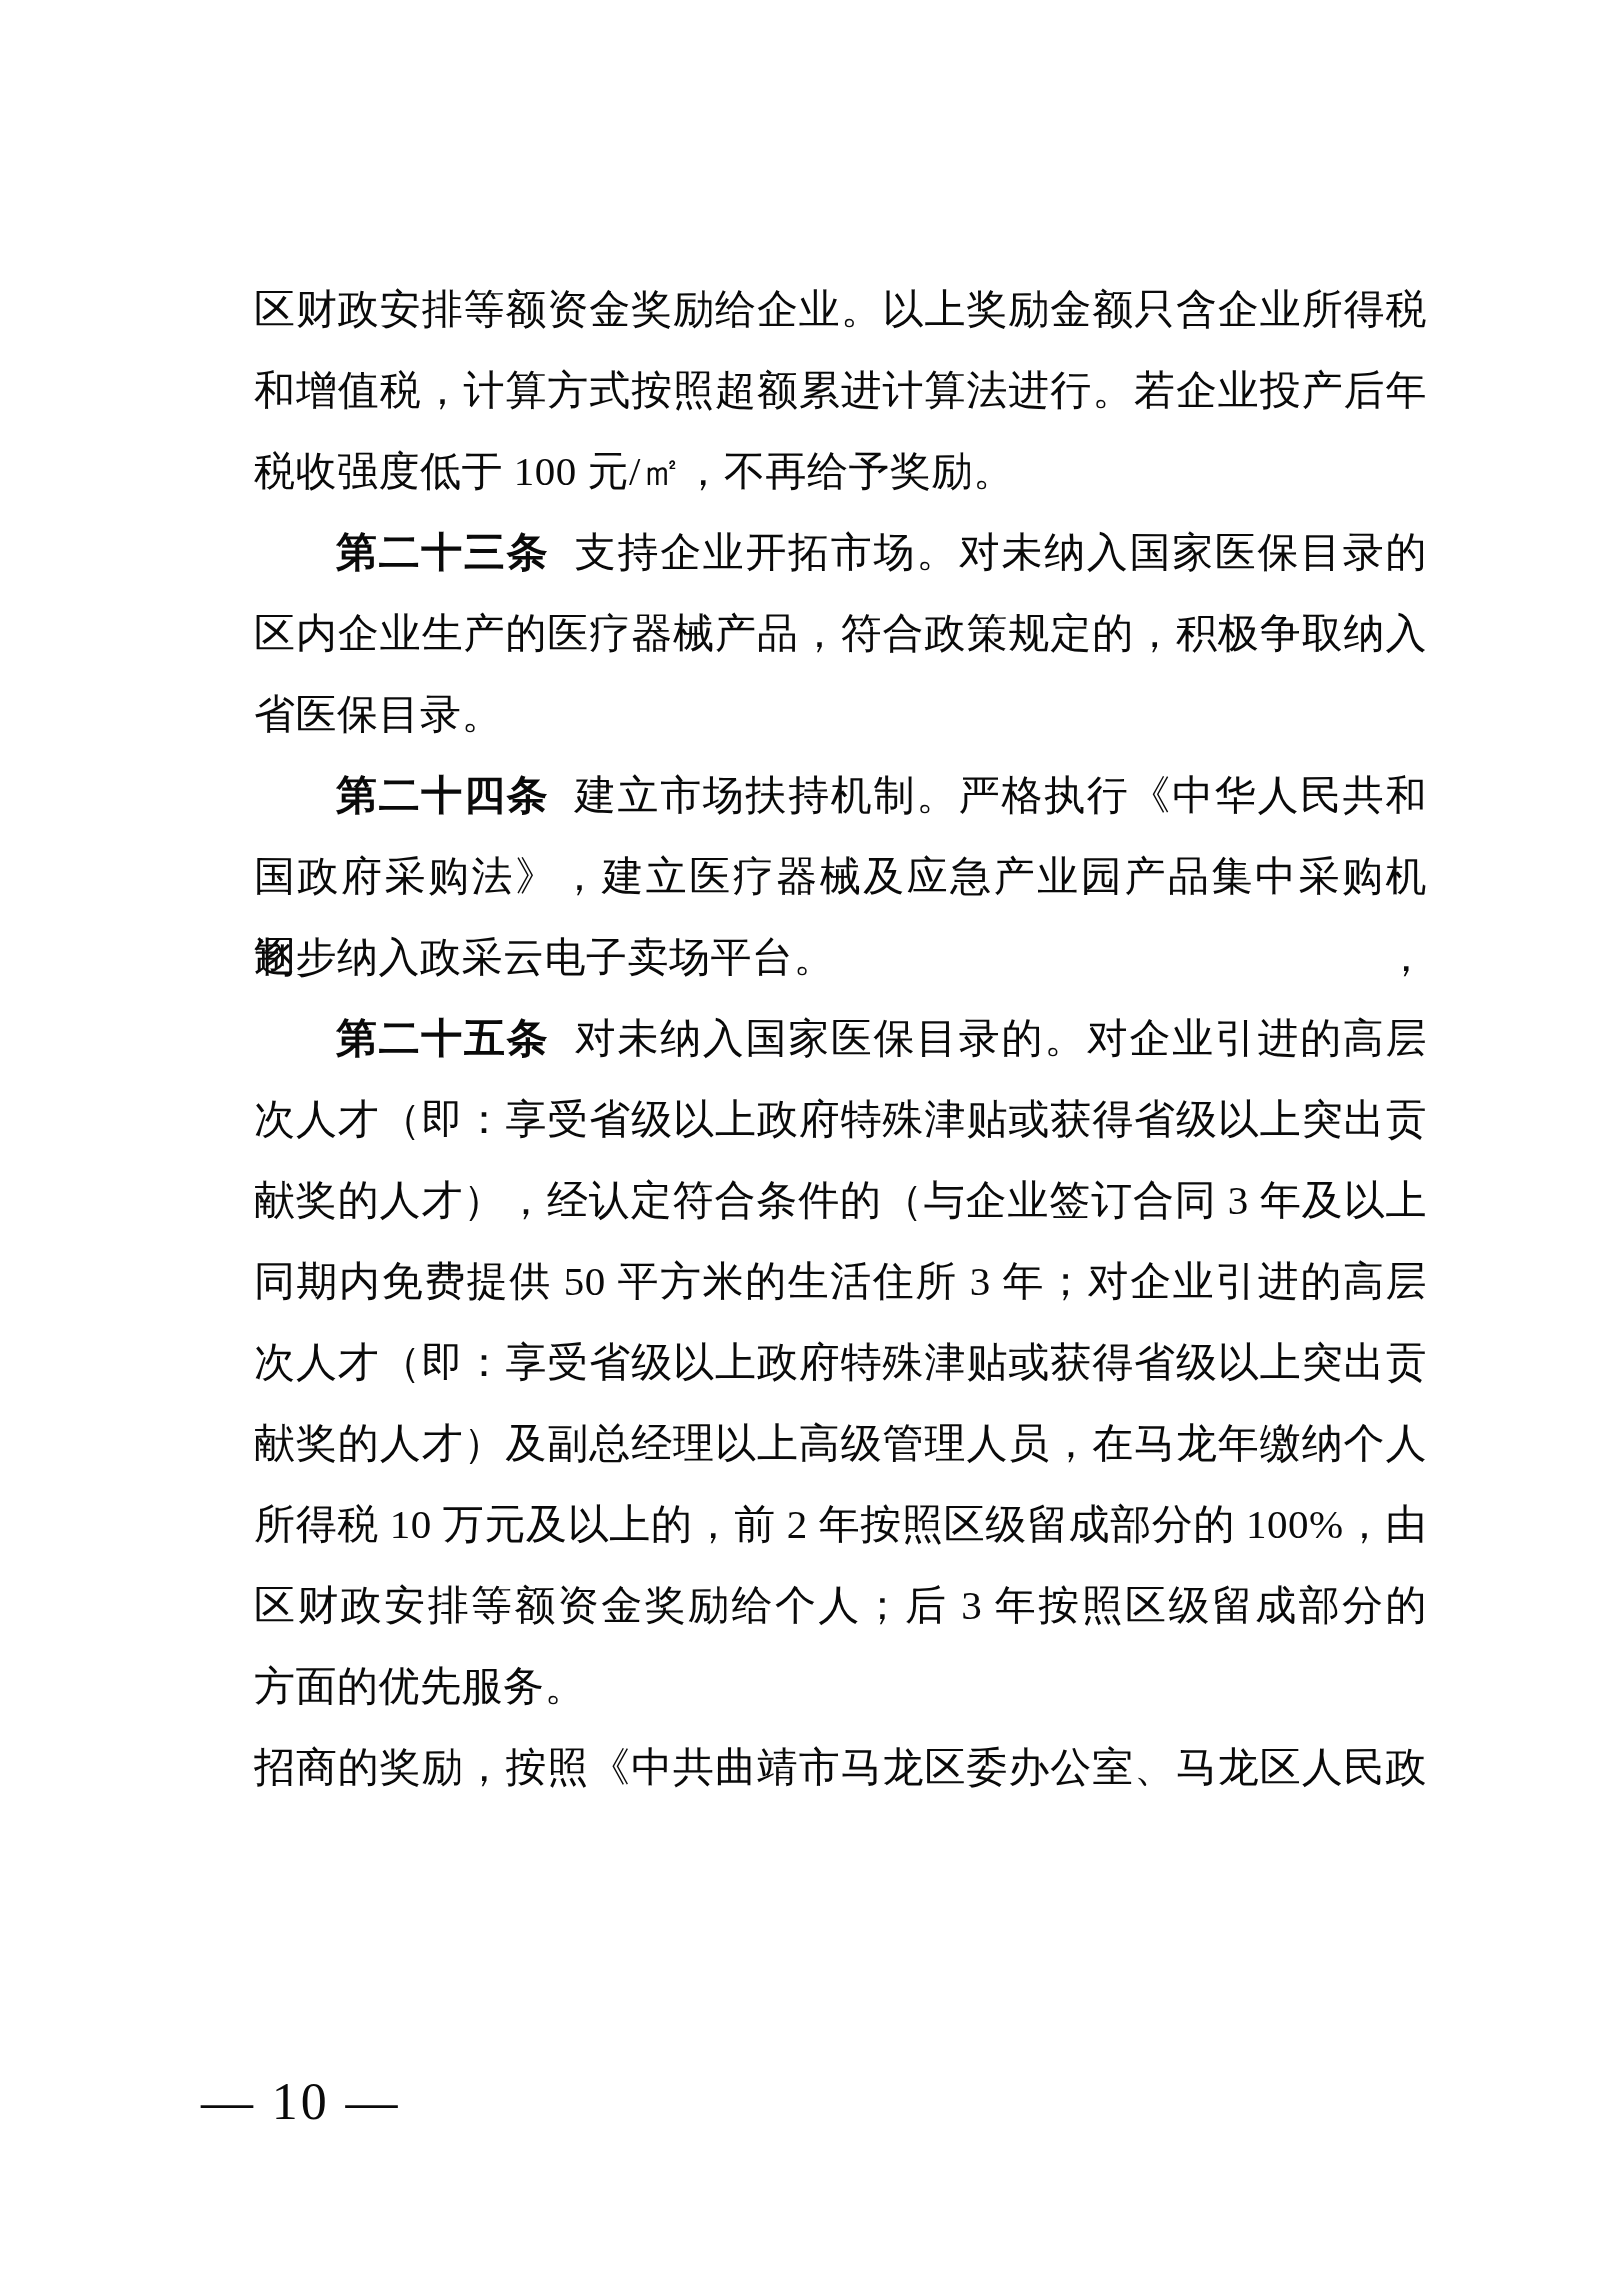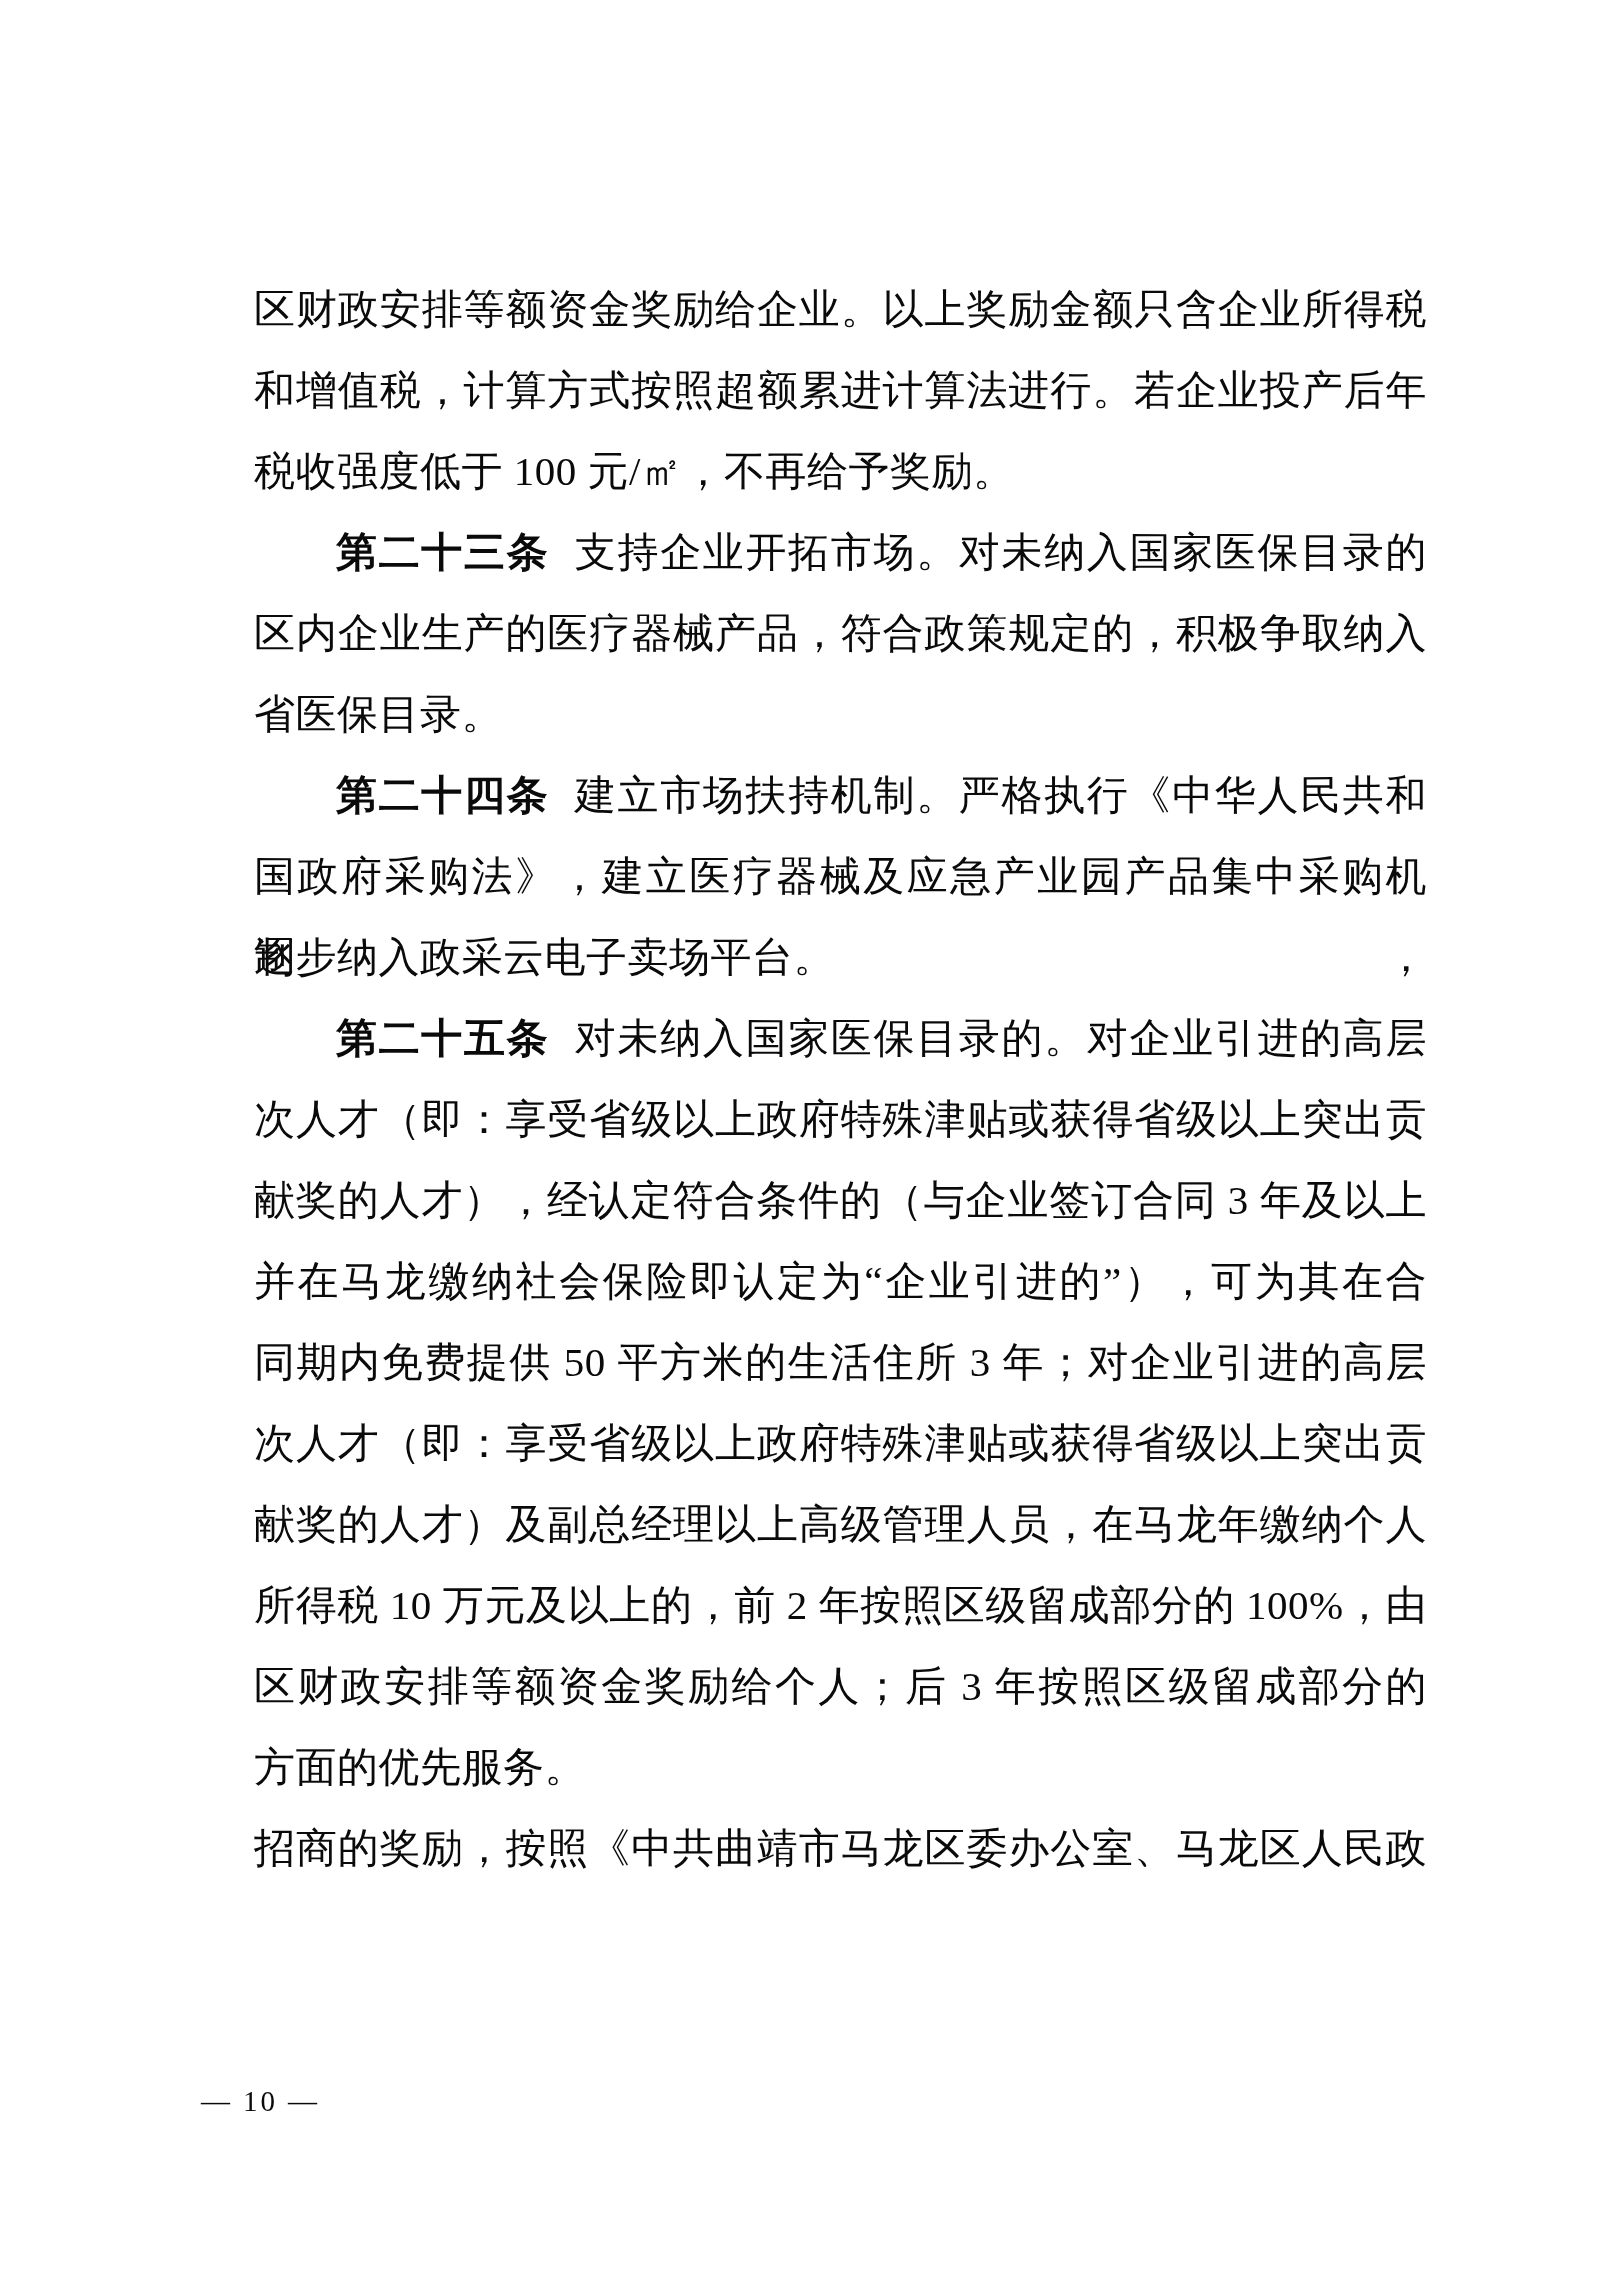--- a/index.html
+++ b/index.html
@@ -48,21 +48,21 @@
     font-weight: 700;
     margin-right: 25.5px;
   }
   .art-title {
     
   }
   .footer {
     position: absolute;
     left: 201px;
     top: 2080px;
-    font-size: 29px;
+    font-size: 52px;
     line-height: 43px;
     letter-spacing: 2.9px;
     text-align: left;
   }
 </style>
 </head>
 <body>
 
 <div class="page">
 
@@ -85,21 +85,20 @@
     <div class="line"><span>国政府采购法》，建立医疗器械及应急产业园产品集中采购机制，</span></div>
 
     <div class="line short"><span>逐步纳入政采云电子卖场平台。</span></div>
 
     <div class="line indent"><span class="art-head">第二十五条</span><span class="art-title">对未纳入国家医保目录的。</span><span>对企业引进的高层</span></div>
 
     <div class="line"><span>次人才（即：享受省级以上政府特殊津贴或获得省级以上突出贡</span></div>
 
     <div class="line"><span>献奖的人才），经认定符合条件的（与企业签订合同 3 年及以上</span></div>
 
-    <div class="line"><span>并在马龙缴纳社会保险即认定为“企业引进的”），可为其在合</span></div>
 
     <div class="line"><span>同期内免费提供 50 平方米的生活住所 3 年；对企业引进的高层</span></div>
 
     <div class="line"><span>次人才（即：享受省级以上政府特殊津贴或获得省级以上突出贡</span></div>
 
     <div class="line"><span>献奖的人才）及副总经理以上高级管理人员，在马龙年缴纳个人</span></div>
 
     <div class="line"><span>所得税 10 万元及以上的，前 2 年按照区级留成部分的 100%，由</span></div>
 
     <div class="line"><span>区财政安排等额资金奖励给个人；后 3 年按照区级留成部分的</span></div>

